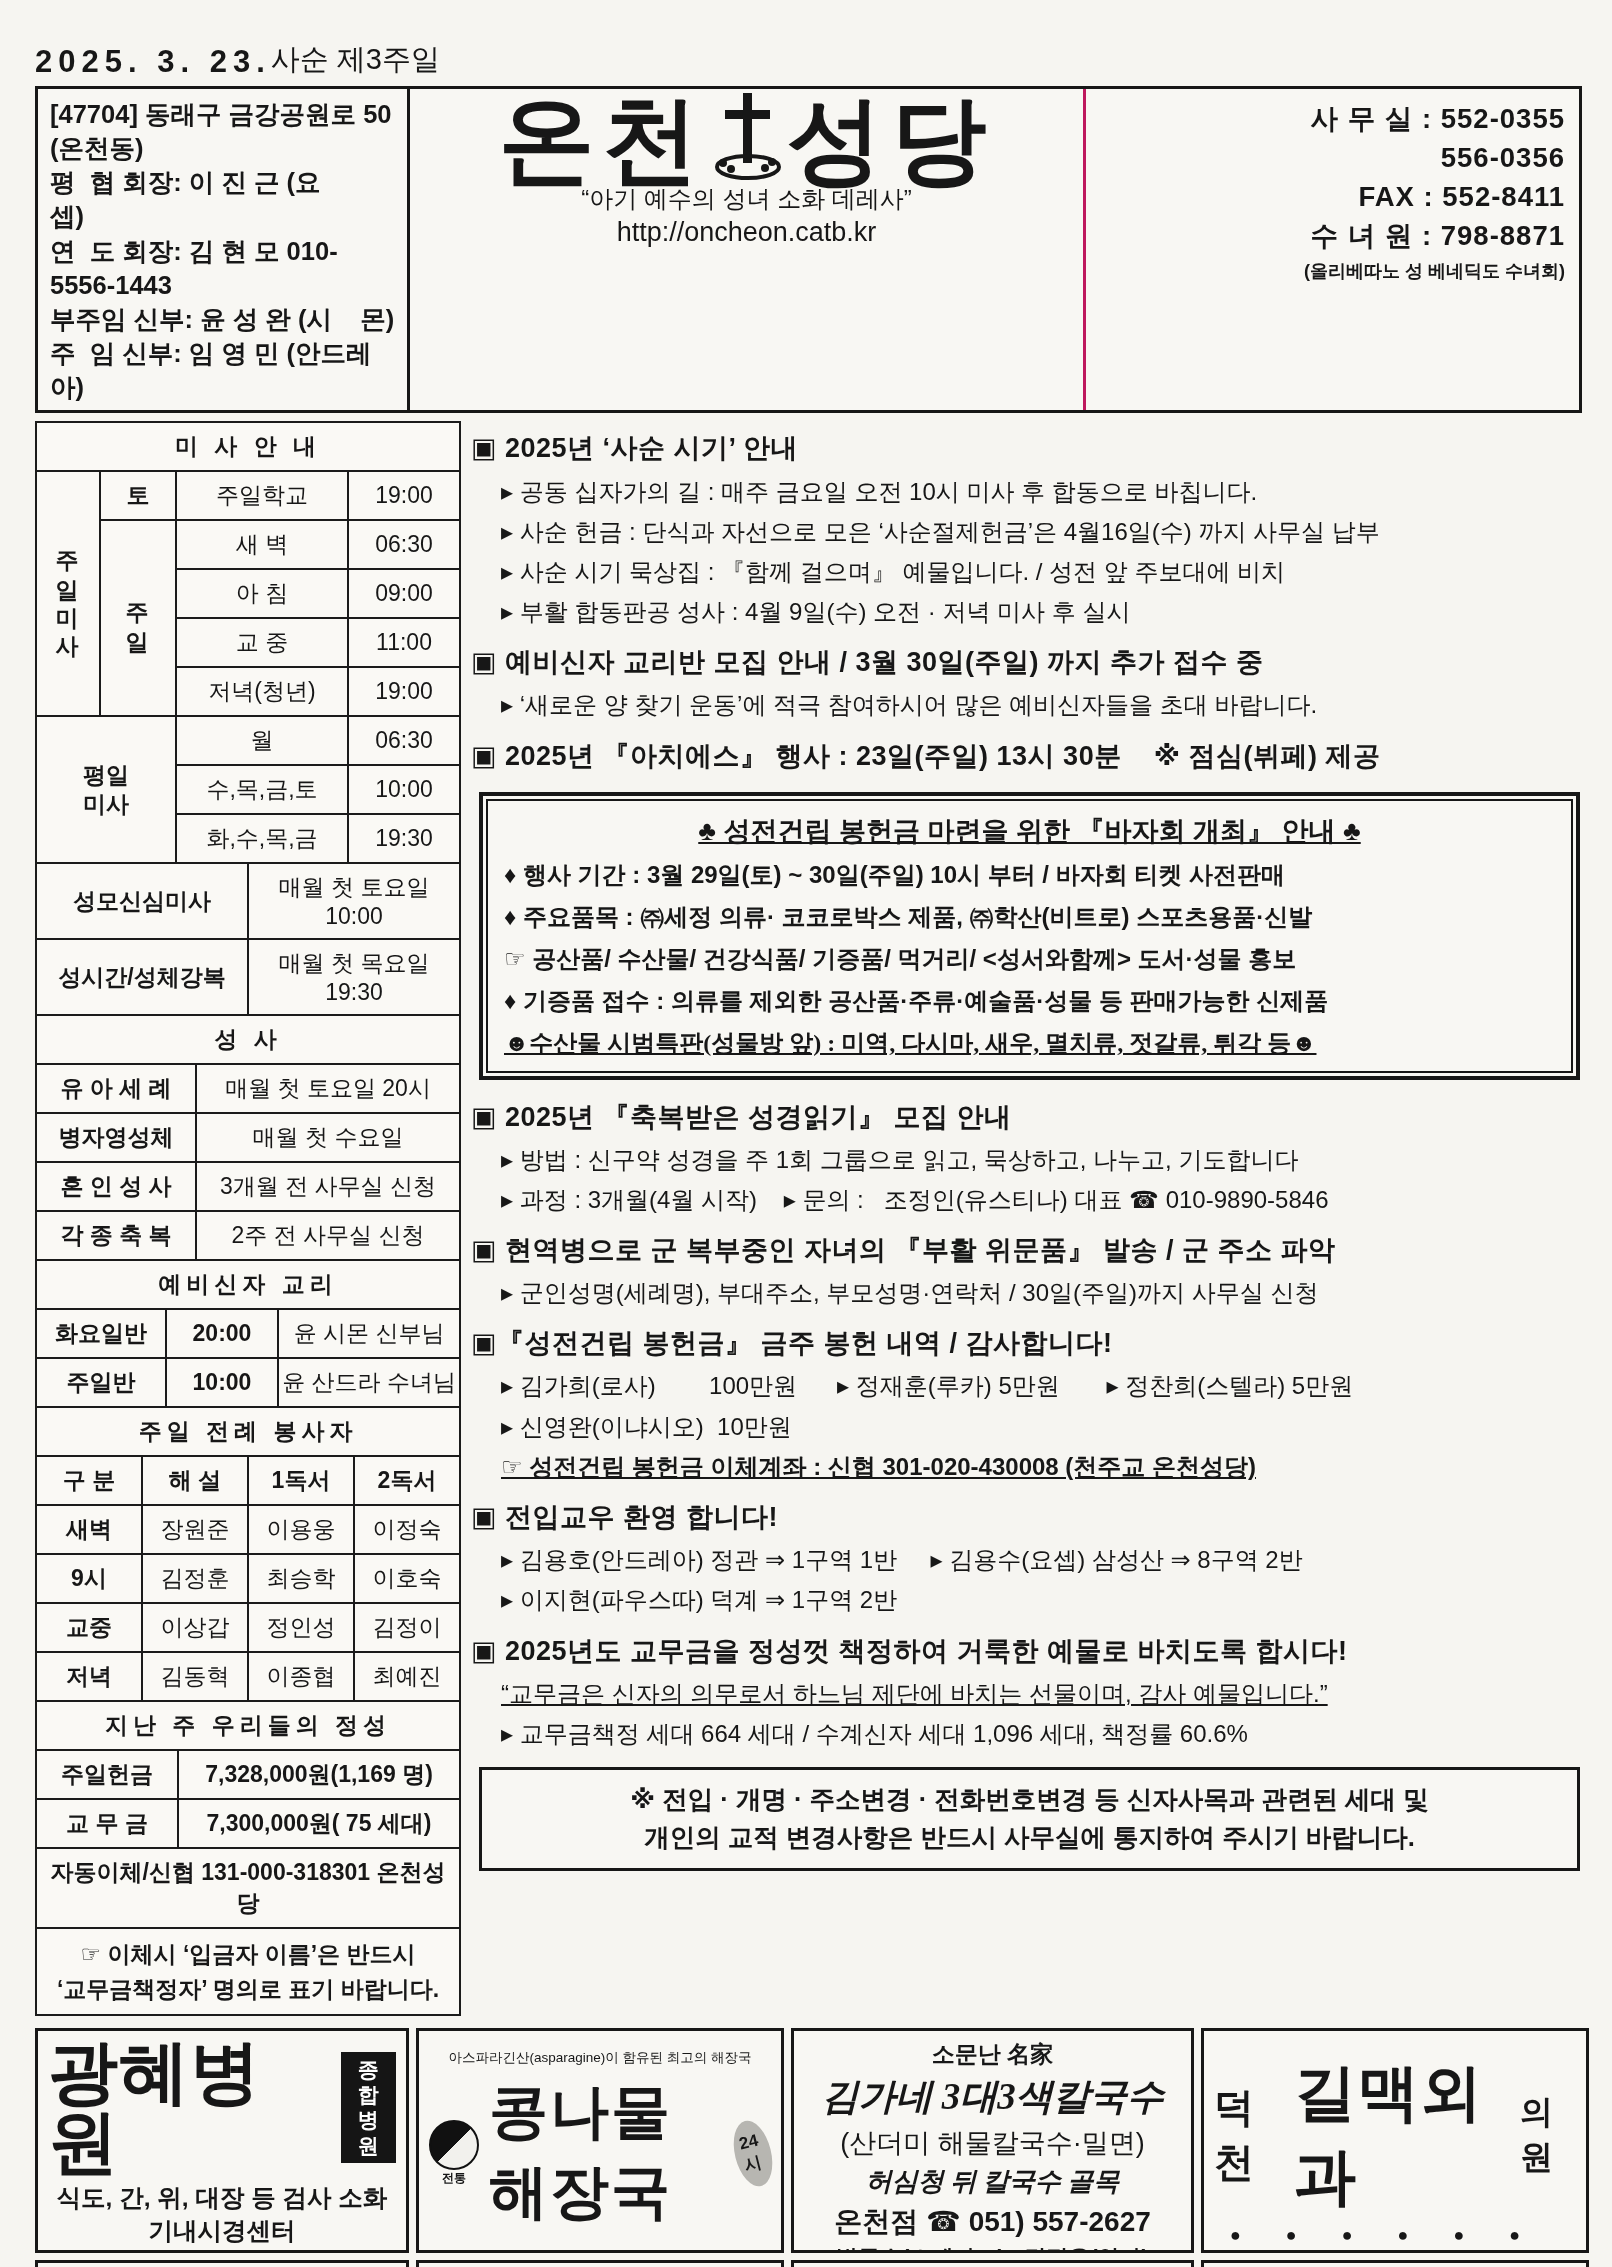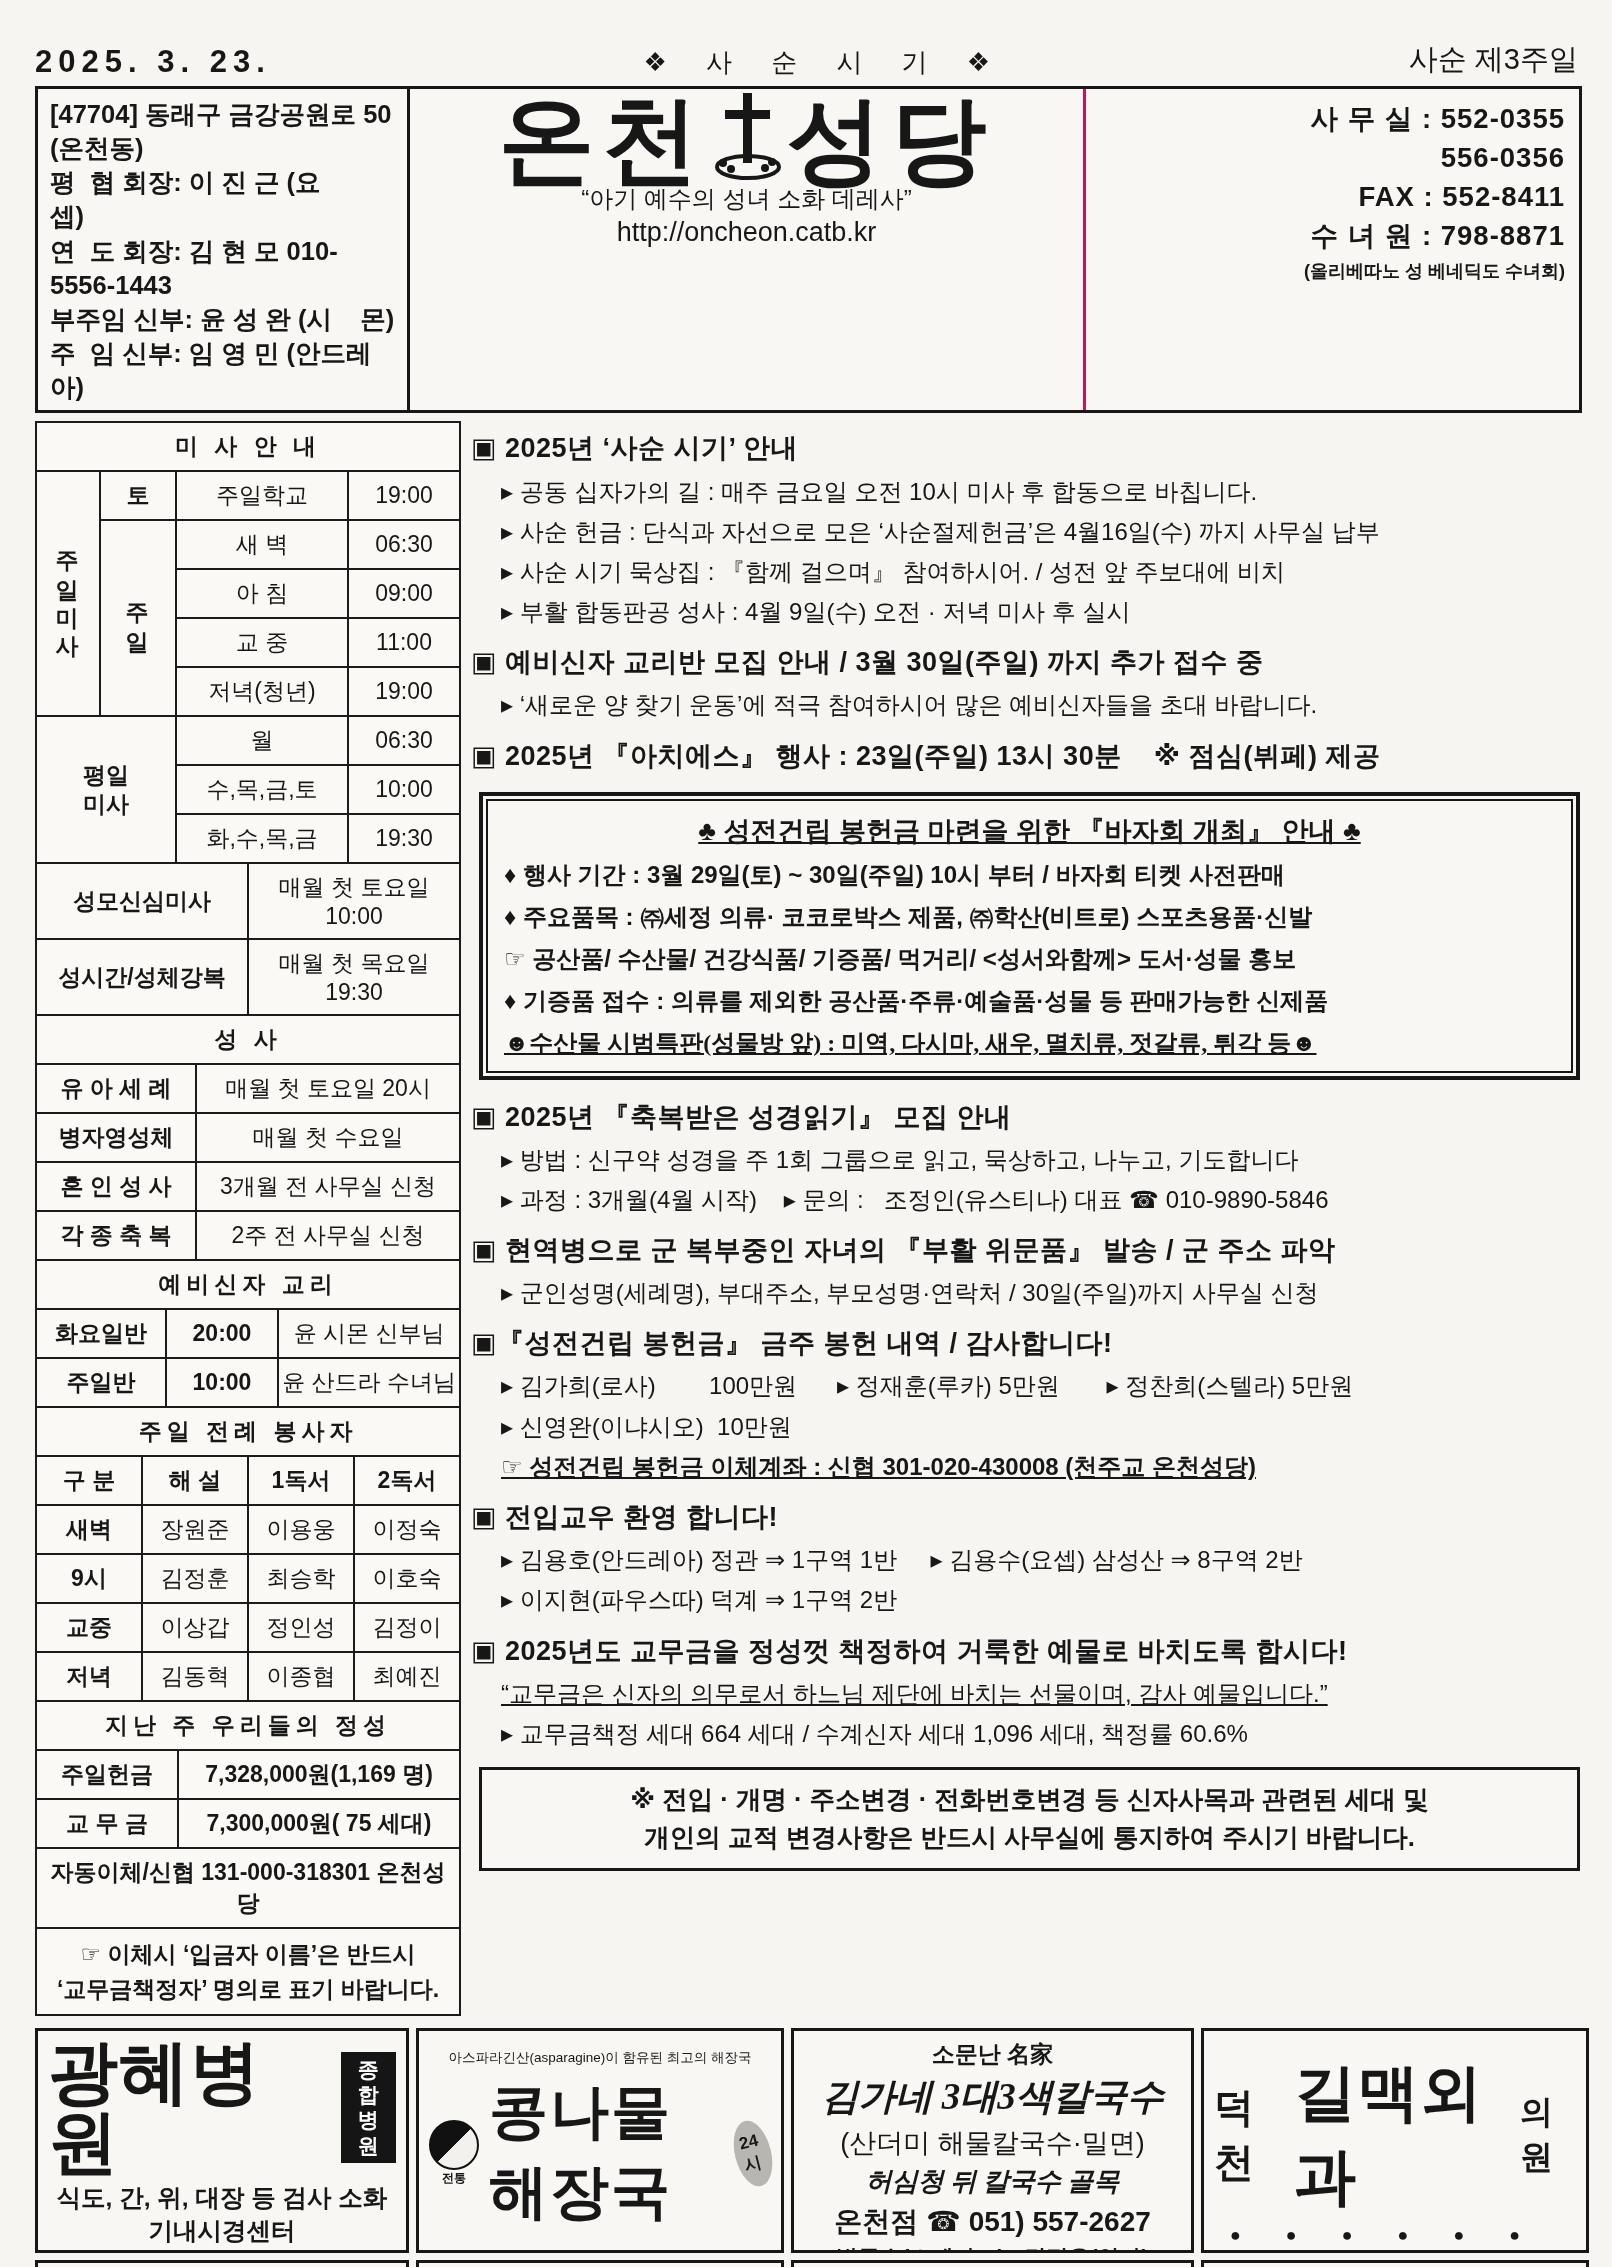--- a/index.html
+++ b/index.html
@@ -102,21 +102,20 @@
   
   .ch-name { font-size:40px; font-weight:bold; text-align:center; letter-spacing:14px; font-family:"Liberation Serif","DejaVu Serif",serif; font-style:italic; margin-top:4px; }
 </style>
 </head>
 <body>
 
 <div class="sheet">
 
   <div class="topbar">
     <div class="date">2025. 3. 23.</div>
-    <div class="season">❖   사 순   시 기   ❖</div>
     <div class="week">사순 제3주일</div>
   </div>
 
   <div class="header-row">
     <div class="h-left">
       <div>[47704] 동래구 금강공원로 50 (온천동)</div>
       <div>평  협 회장: 이 진 근 (요      셉)</div>
       <div>연  도 회장: 김 현 모 010-5556-1443</div>
       <div>부주임 신부: 윤 성 완 (시    몬)</div>
       <div>주  임 신부: 임 영 민 (안드레아)</div>
@@ -342,21 +341,21 @@
       </tbody>
         </table>
     </div>
 
     <div class="right-col">
 
       <div class="sec">
         <div class="sec-title">▣ 2025년 ‘사순 시기’ 안내</div>
         <div class="sec-line">▸ 공동 십자가의 길 : 매주 금요일 오전 10시 미사 후 합동으로 바칩니다.</div>
         <div class="sec-line">▸ 사순 헌금 : 단식과 자선으로 모은 ‘사순절제헌금’은 4월16일(수) 까지 사무실 납부</div>
-        <div class="sec-line">▸ 사순 시기 묵상집 : 『함께 걸으며』 참여하시어. / 성전 앞 주보대에 비치</div>
+        <div class="sec-line">▸ 사순 시기 묵상집 : 『함께 걸으며』 예물입니다. / 성전 앞 주보대에 비치</div>
         <div class="sec-line">▸ 부활 합동판공 성사 : 4월 9일(수) 오전 · 저녁 미사 후 실시</div>
       </div>
 
       <div class="sec">
         <div class="sec-title">▣ 예비신자 교리반 모집 안내 / 3월 30일(주일) 까지 추가 접수 중</div>
         <div class="sec-line">▸ ‘새로운 양 찾기 운동’에 적극 참여하시어 많은 예비신자들을 초대 바랍니다.</div>
       </div>
 
       <div class="sec">
         <div class="sec-title">▣ 2025년 『아치에스』 행사 : 23일(주일) 13시 30분    ※ 점심(뷔페) 제공</div>

